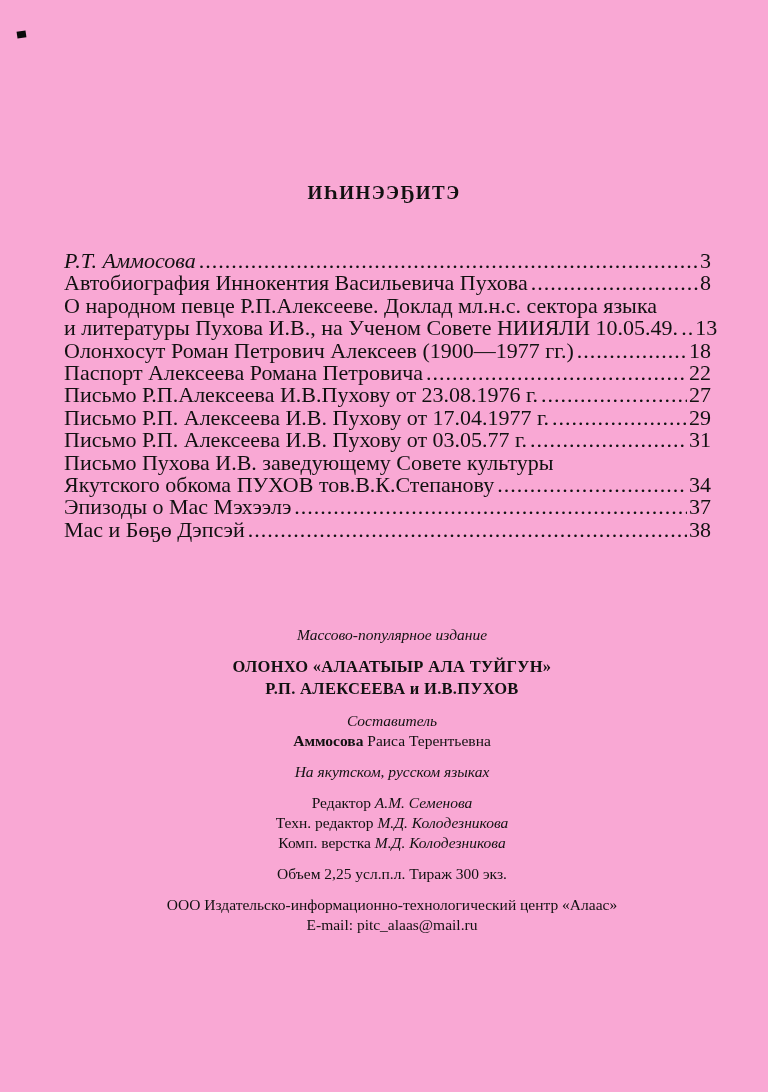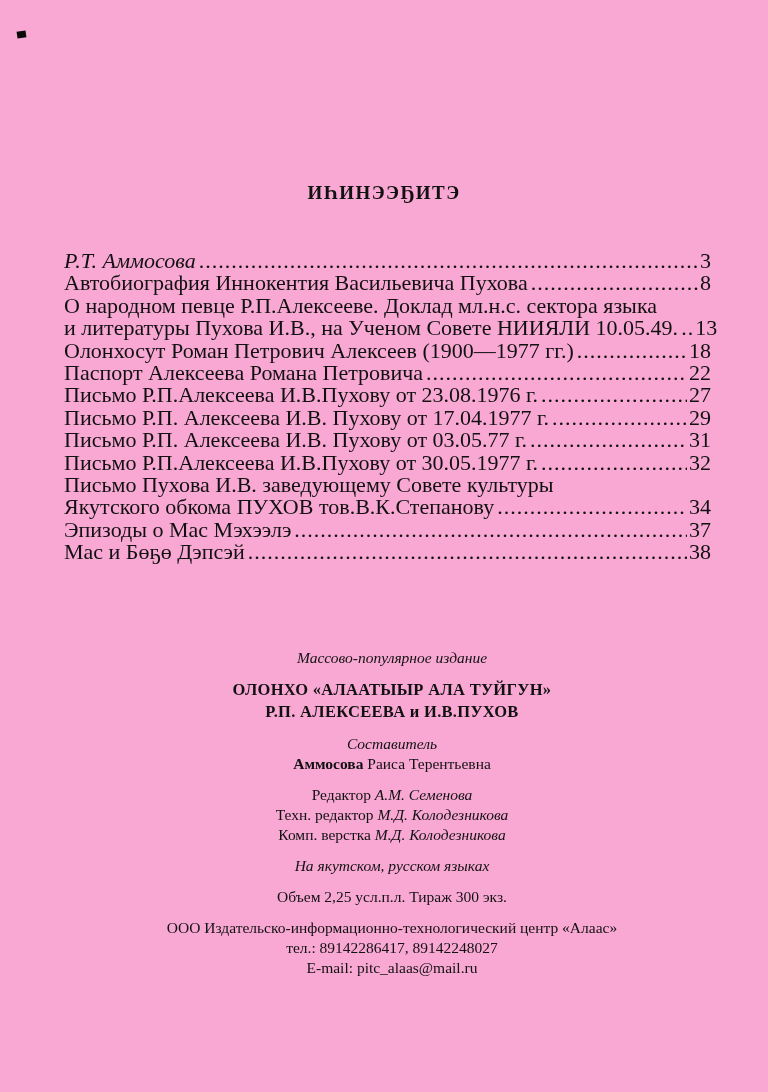--- a/index.html
+++ b/index.html
@@ -137,25 +137,20 @@
       <span class="leader"></span>
       <span class="toc-page">29</span>
     </div>
 
     <div class="toc-line">
       <span class="toc-text">Письмо Р.П. Алексеева И.В. Пухову от 03.05.77 г.</span>
       <span class="leader"></span>
       <span class="toc-page">31</span>
     </div>
 
-    <div class="toc-line">
-      <span class="toc-text">Письмо Р.П.Алексеева И.В.Пухову от 30.05.1977 г.</span>
-      <span class="leader"></span>
-      <span class="toc-page">32</span>
-    </div>
 
     <div class="toc-line">
       <span class="toc-text">Письмо Пухова И.В. заведующему Совете культуры</span>
     </div>
 
     <div class="toc-line">
       <span class="toc-text">Якутского обкома ПУХОВ тов.В.К.Степанову</span>
       <span class="leader"></span>
       <span class="toc-page">34</span>
     </div>
@@ -180,34 +175,33 @@
 
     <div class="block">
       <div class="bold book-title">ОЛОНХО «АЛААТЫЫР АЛА ТУЙГУН»</div>
       <div class="bold book-title">Р.П. АЛЕКСЕЕВА и И.В.ПУХОВ</div>
     </div>
 
     <div class="block">
       <div class="italic">Составитель</div>
       <div><span class="bold">Аммосова</span><span> Раиса Терентьевна</span></div>
     </div>
+
+    <div class="block italic">На якутском, русском языках</div>
 
     <div class="block">
       <div><span>Редактор </span><span class="italic">А.М. Семенова</span></div>
       <div><span>Техн. редактор </span><span class="italic">М.Д. Колодезникова</span></div>
       <div><span>Комп. верстка </span><span class="italic">М.Д. Колодезникова</span></div>
     </div>
 
-    <div class="block italic">На якутском, русском языках</div>
-
     <div class="block">
       <div>Объем 2,25 усл.п.л. Тираж 300 экз.</div>
     </div>
 
     <div class="block">
       <div>ООО Издательско-информационно-технологический центр «Алаас»</div>
-      <div>тел.: 89142286417, 89142248027</div>
       <div>E-mail: pitc_alaas@mail.ru</div>
     </div>
 
   </div>
 
 </div>
 
 </body></html>

